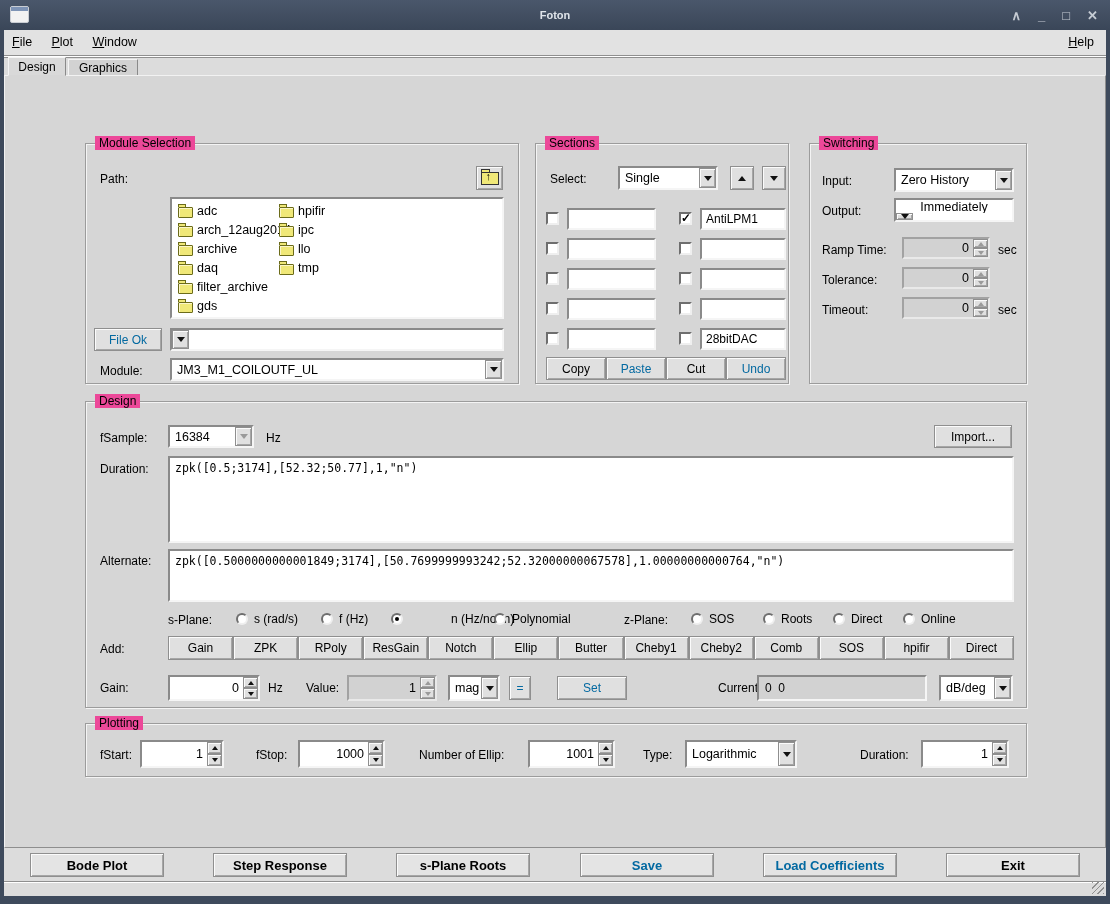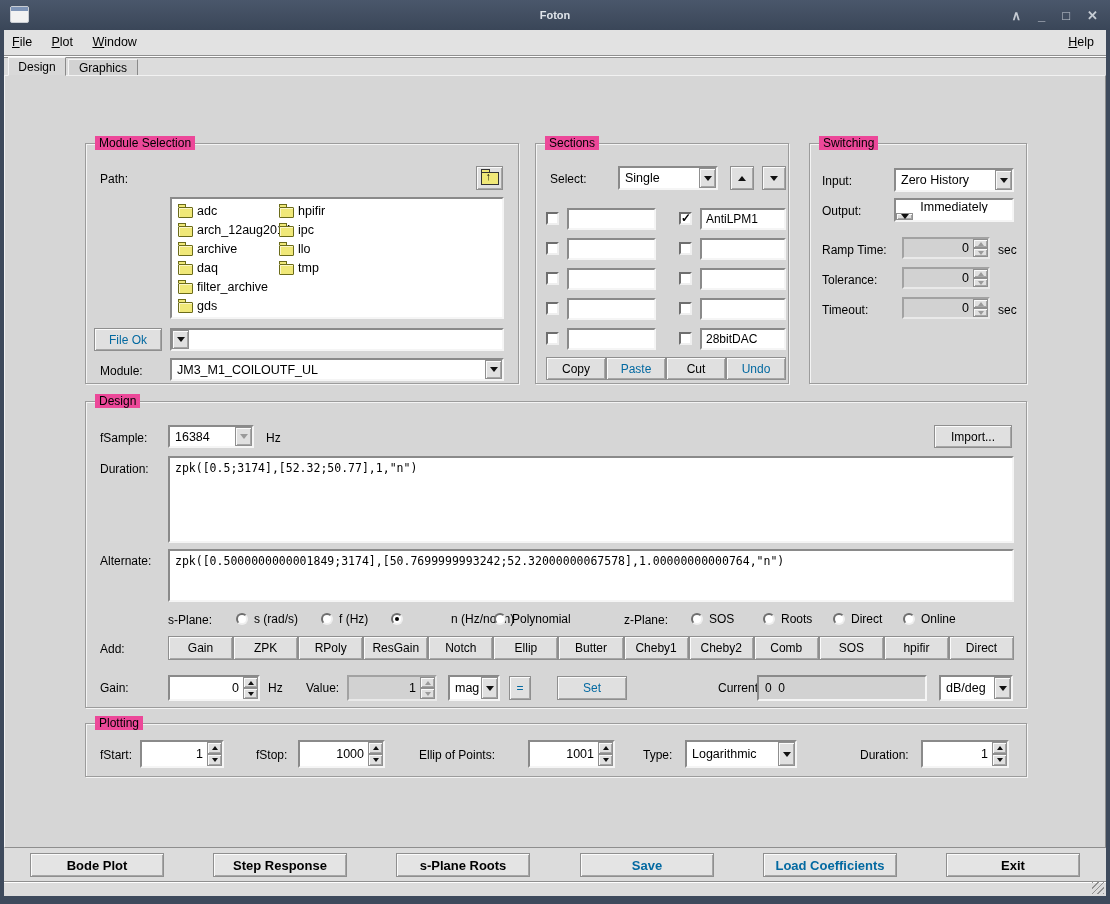--- a/index.html
+++ b/index.html
@@ -462,21 +462,21 @@
           <span class="stext">1000</span>
           <span class="spinbtns">
               <span class="sb">
                 <i class="tri-up"></i>
               </span>
               <span class="sb">
                 <i class="tri-dn"></i>
               </span>
             </span>
         </div>
-        <span class="lab" style="left:333px;top:24px;">Ellip of Points:</span>
+        <span class="lab" style="left:333px;top:24px;">Number of Ellip:</span>
         <div class="spinner" style="left:442px;top:16px;width:87px;height:28px;">
           <span class="stext">1001</span>
           <span class="spinbtns">
               <span class="sb">
                 <i class="tri-up"></i>
               </span>
               <span class="sb">
                 <i class="tri-dn"></i>
               </span>
             </span>

